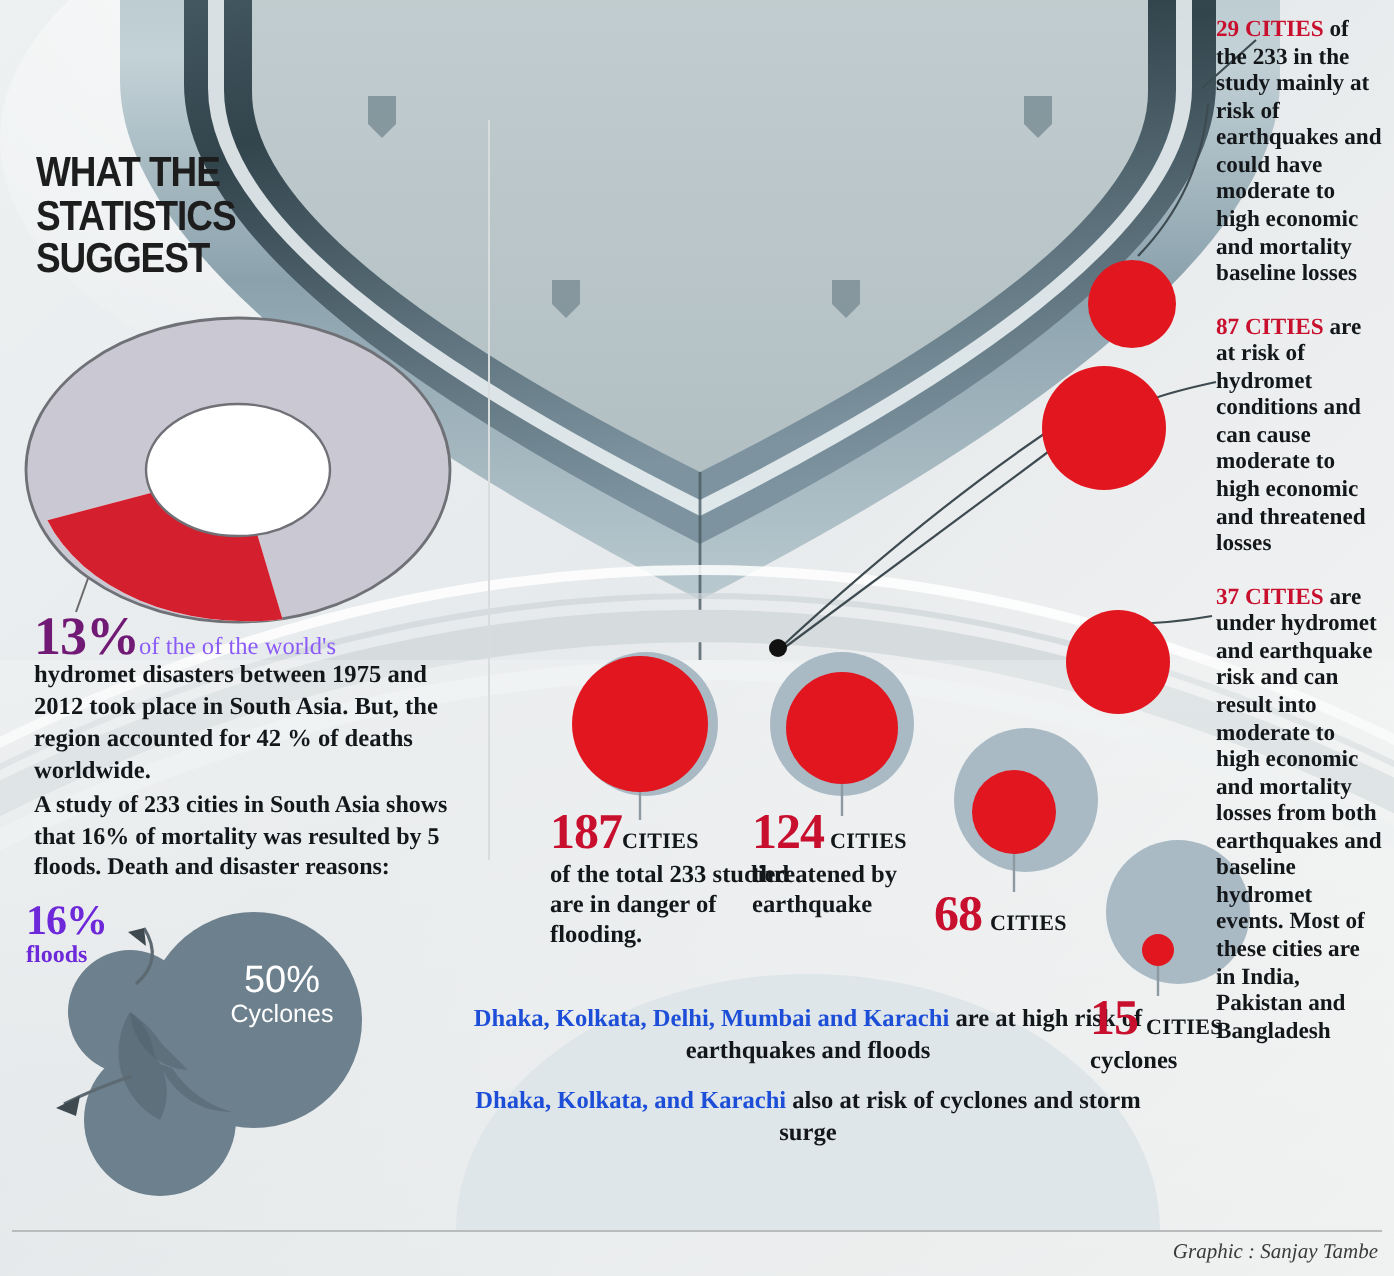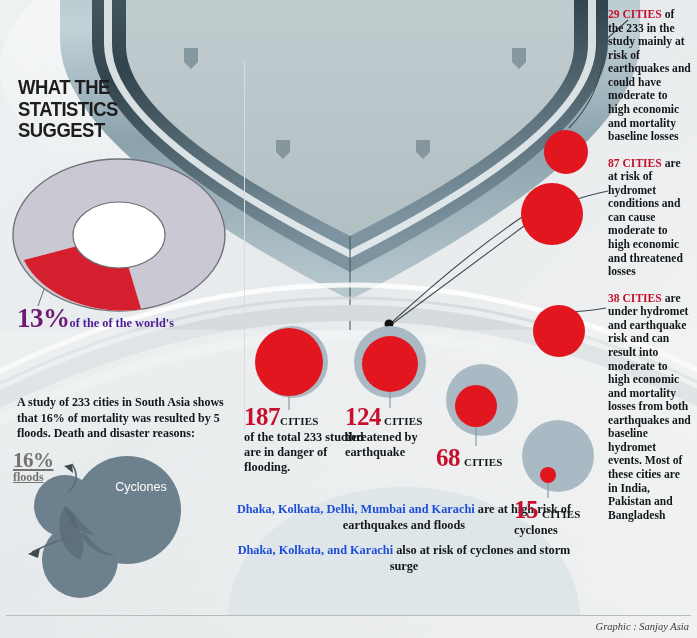--- a/index.html
+++ b/index.html
@@ -28,46 +28,46 @@
   .donut{position:absolute;left:10px;top:155px;width:218px;height:160px;}
 
   
   .stat13{position:absolute;left:17px;top:306px;width:220px;}
   .stat13 .big{
     font-family:"Liberation Serif", serif;font-weight:bold;
     font-size:27px;color:#701a75;line-height:0.9;
     letter-spacing:-0.5px;
   }
   .stat13 .body{
-    display:inline;font-size:12.3px;line-height:1.28;color:#4c1d95;
-    font-weight:bold;
+    display:inline;font-size:12.3px;line-height:1.28;color:#8b5cf6;
+    font-weight:normal;
   }
   .stat13 .para{margin-top:-2px;font-size:12.3px;line-height:1.30;color:#14171a;font-weight:bold;}
 
   .studypara{
     position:absolute;left:17px;top:395px;width:210px;
     font-size:12px;line-height:1.30;color:#14171a;font-weight:bold;
   }
 
   
   .venn{position:absolute;left:8px;top:448px;width:190px;height:172px;}
-  .venn-lab{position:absolute;font-family:"Liberation Serif", serif;color:#737373;text-decoration:underline;}
+  .venn-lab{position:absolute;font-family:"Liberation Serif", serif;color:#6d28d9;}
   .lab16{left:13px;top:450px;}
   .lab32{left:10px;top:565px;}
   .venn-lab .pct{font-size:21px;font-weight:bold;line-height:1;letter-spacing:-0.5px;}
   .venn-lab .nm{font-size:12px;font-weight:bold;line-height:1.1;}
   .venn-center{
     position:absolute;left:95px;top:481px;width:92px;text-align:center;
     color:#ffffff;font-family:"Liberation Sans", sans-serif;
   }
   .venn-center .pct{font-size:19px;font-weight:normal;line-height:1.05;display:block;}
   .venn-center .nm{font-size:12.5px;line-height:1.05;display:block;}
 
   
-  .bubble{position:absolute;}
+  .bubble{position:absolute;margin-left:31px;}
   .bubble .label{position:absolute;width:120px;}
   .bubble .num{
     font-family:"Liberation Serif", serif;font-weight:bold;
     color:#c8102e;font-size:25px;line-height:1;letter-spacing:-0.5px;
   }
   .bubble .cities{
     font-family:"Liberation Serif", serif;font-weight:bold;
     font-size:11px;color:#14171a;text-transform:uppercase;letter-spacing:0.2px;
   }
   .bubble .desc{
@@ -200,20 +200,21 @@
     <g transform="translate(109,80)">
       <ellipse cx="0" cy="0" rx="106" ry="76" fill="#c9c8d3" stroke="#6f7177" stroke-width="1.4"></ellipse>
       <path d="M0,0 L-95.3,25.1 A106,76 0 0 0 22.3,74.6 Z" fill="#ffffff"></path>
       <path d="M0,0 L-95.3,25.1 A106,76 0 0 0 22.3,74.6 Z" fill="#d4202e"></path>
       <ellipse cx="0" cy="0" rx="46" ry="33" fill="#ffffff" stroke="#6f7177" stroke-width="1.2"></ellipse>
     </g>
   </svg>
 
   <div class="stat13">
     <span class="big">13%</span><span class="body">of the of the world's</span>
+    <div class="para">hydromet disasters between 1975 and 2012 took place in South Asia. But, the region accounted for 42 % of deaths worldwide.</div>
   </div>
 
   <div class="studypara">A study of 233 cities in South Asia shows that 16% of mortality was resulted by 5 floods. Death and disaster reasons:</div>
 
   <svg class="venn" viewBox="0 0 190 172">
     <g>
       <circle cx="57" cy="58" r="31" fill="#6d808d"></circle>
       <circle cx="72" cy="112" r="38" fill="#6d808d"></circle>
       <circle cx="119" cy="62" r="54" fill="#6d808d"></circle>
       <g opacity="0.45" fill="#2f3f49">
@@ -222,20 +223,21 @@
         <path d="M78,86 a54,54 0 0 0 30,22 a38,38 0 0 1 -36,-24 z" opacity="0.55"></path>
       </g>
     </g>
   </svg>
 
   <div class="venn-lab lab16">
     <div class="pct">16%</div>
     <div class="nm">floods</div>
   </div>
   <div class="venn-center">
+    <span class="pct">50%</span>
     <span class="nm">Cyclones</span>
   </div>
 
   <svg style="position:absolute;left:0;top:440px;width:200px;height:150px;" viewBox="0 0 200 150">
     <g fill="none" stroke="#5d6a72" stroke-width="1.6">
       <path d="M72,24 Q82,40 68,52"></path>
       <path d="M66,98 Q48,104 32,112"></path>
     </g>
     <polygon points="72,24 64,26 73,33" fill="#3f4a50"></polygon>
     <polygon points="28,114 40,108 38,118" fill="#3f4a50"></polygon>
@@ -301,20 +303,20 @@
   </div>
 
   <div class="rcol">
     <div class="rblock rb1">
       <b class="h">29 CITIES</b><span> of the 233 in the study mainly at risk of earthquakes and could have moderate to high economic and mortality baseline losses</span>
     </div>
     <div class="rblock rb2">
       <b class="h">87 CITIES</b><span> are at risk of hydromet conditions and can cause moderate to high economic and threatened losses</span>
     </div>
     <div class="rblock rb3">
-      <b class="h">38 CITIES</b><span> are under hydromet and earthquake risk and can result into moderate to high economic and mortality losses from both earthquakes and baseline hydromet events. Most of these cities are in India, Pakistan and Bangladesh</span>
+      <b class="h">37 CITIES</b><span> are under hydromet and earthquake risk and can result into moderate to high economic and mortality losses from both earthquakes and baseline hydromet events. Most of these cities are in India, Pakistan and Bangladesh</span>
     </div>
   </div>
 
   <div class="creditline"></div>
-  <div class="credit">Graphic : Sanjay Asia</div>
+  <div class="credit">Graphic : Sanjay Tambe</div>
 
 </div>
 
 </body></html>

